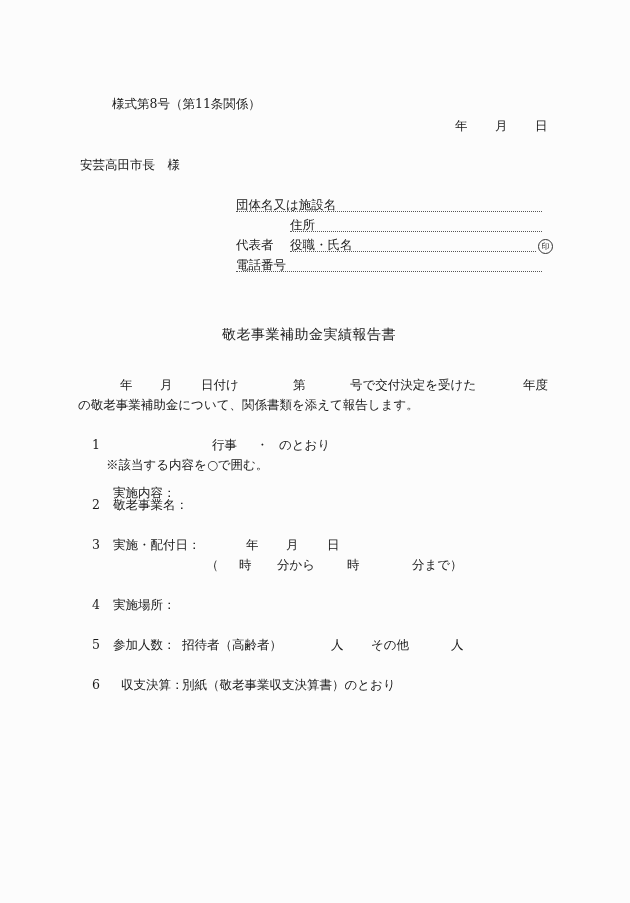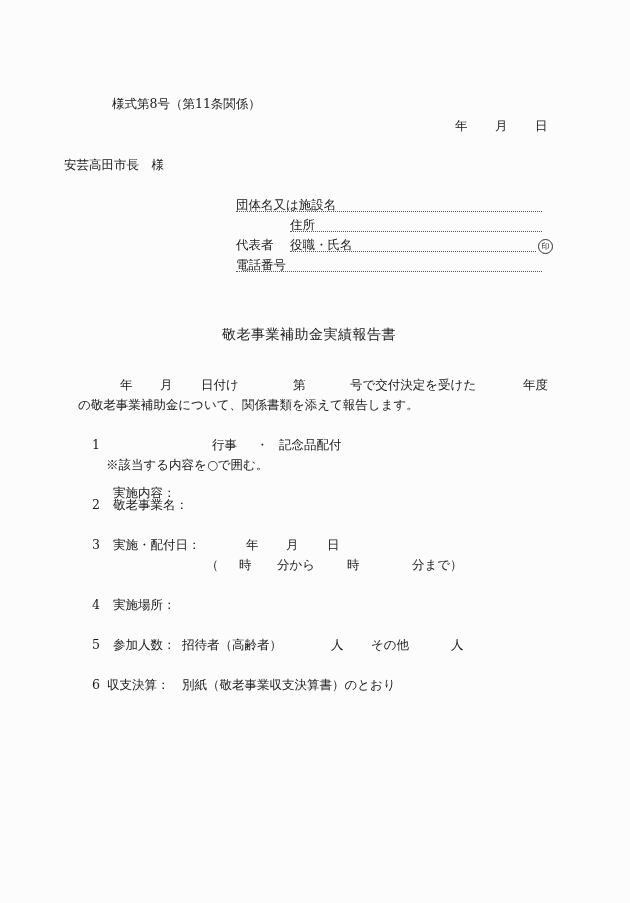--- a/index.html
+++ b/index.html
@@ -37,21 +37,21 @@
 <body>
 
 <div>
 
   <div class="abs" style="left:80px; top:96px;margin-left:32px;">様式第8号（第11条関係）</div>
 
   <div class="abs" style="left:455px; top:118px;">年</div>
   <div class="abs" style="left:495px; top:118px;">月</div>
   <div class="abs" style="left:535px; top:118px;">日</div>
 
-  <div class="abs" style="left:64px; top:157px;">安芸高田市長　様</div>
+  <div class="abs" style="left:80px; top:157px;">安芸高田市長　様</div>
 
   <div class="abs" style="left:236px; top:197px;">団体名又は施設名</div>
   <div class="dotline" style="left:236px; width:306px; top:211px;"></div>
 
   <div class="abs" style="left:236px; top:217px;margin-top:20px;">代表者</div>
   <div class="abs" style="left:290px; top:217px;">住所</div>
   <div class="dotline" style="left:290px; width:252px; top:231px;"></div>
 
   <div class="abs" style="left:290px; top:237px;">役職・氏名</div>
   <div class="dotline" style="left:290px; width:246px; top:251px;"></div>
@@ -67,21 +67,21 @@
   <div class="abs" style="left:201px; top:377px;">日付け</div>
   <div class="abs" style="left:293px; top:377px;">第</div>
   <div class="abs" style="left:350px; top:377px;">号で交付決定を受けた</div>
   <div class="abs" style="left:523px; top:377px;">年度</div>
   <div class="abs" style="left:78px; top:397px;">の敬老事業補助金について、関係書類を添えて報告します。</div>
 
   <div class="abs" style="left:92px; top:437px;">1</div>
   <div class="abs" style="left:113px; top:437px;margin-top:48px;">実施内容：</div>
   <div class="abs" style="left:212px; top:437px;">行事</div>
   <div class="abs" style="left:256px; top:437px;">・</div>
-  <div class="abs" style="left:279px; top:437px;">記念品配付</div>
+  <div class="abs" style="left:279px; top:437px;">のとおり</div>
   <div class="abs" style="left:106px; top:457px;">※該当する内容を○で囲む。</div>
 
   <div class="abs" style="left:92px; top:497px;">2</div>
   <div class="abs" style="left:113px; top:497px;">敬老事業名：</div>
 
   <div class="abs" style="left:92px; top:537px;">3</div>
   <div class="abs" style="left:113px; top:537px;">実施・配付日：</div>
   <div class="abs" style="left:246px; top:537px;">年</div>
   <div class="abs" style="left:286px; top:537px;">月</div>
   <div class="abs" style="left:327px; top:537px;">日</div>
@@ -95,16 +95,16 @@
   <div class="abs" style="left:113px; top:597px;">実施場所：</div>
 
   <div class="abs" style="left:92px; top:637px;">5</div>
   <div class="abs" style="left:113px; top:637px;">参加人数：</div>
   <div class="abs" style="left:182px; top:637px;">招待者（高齢者）</div>
   <div class="abs" style="left:331px; top:637px;">人</div>
   <div class="abs" style="left:371px; top:637px;">その他</div>
   <div class="abs" style="left:451px; top:637px;">人</div>
 
   <div class="abs" style="left:92px; top:677px;">6</div>
-  <div class="abs" style="left:107px; top:677px;">収支決算：</div>
+  <div class="abs" style="left:121px; top:677px;">収支決算：</div>
   <div class="abs" style="left:182px; top:677px;">別紙（敬老事業収支決算書）のとおり</div>
 
 </div>
 
 </body></html>

